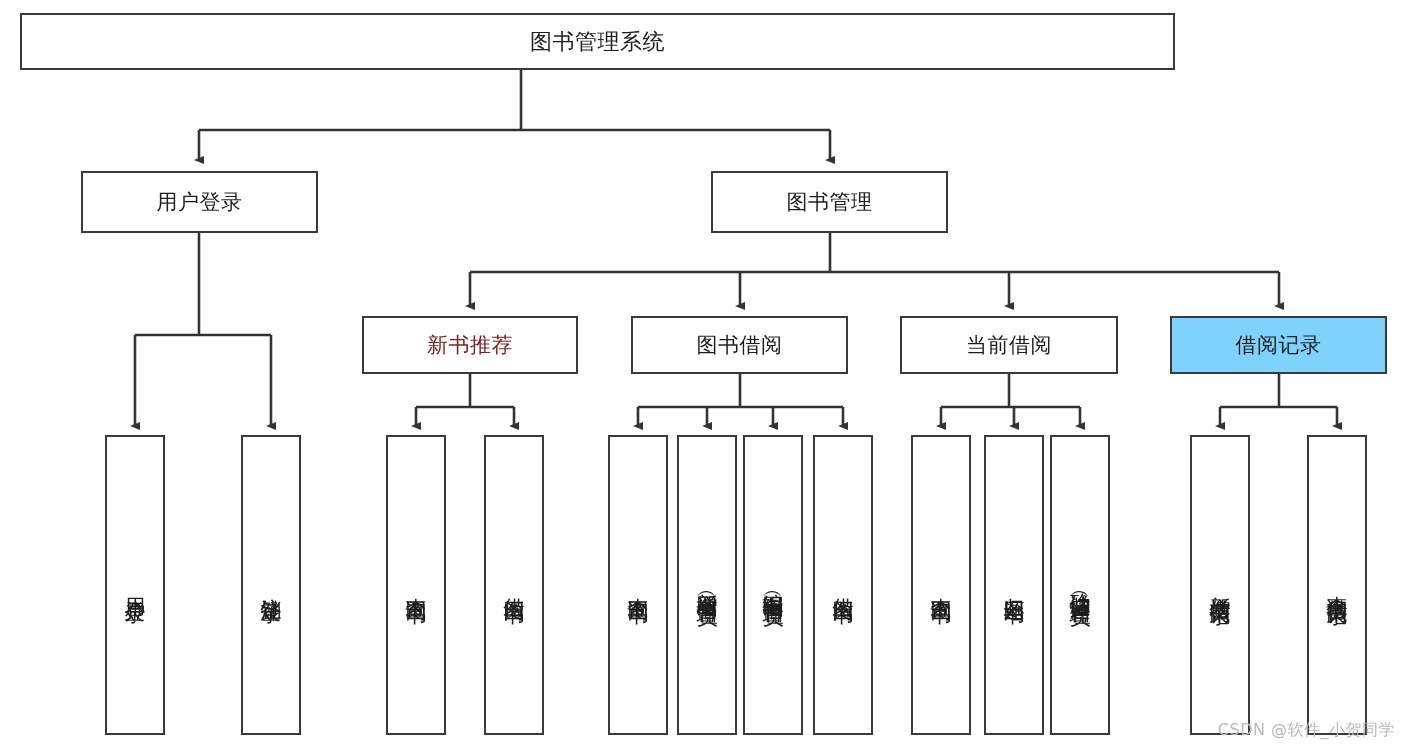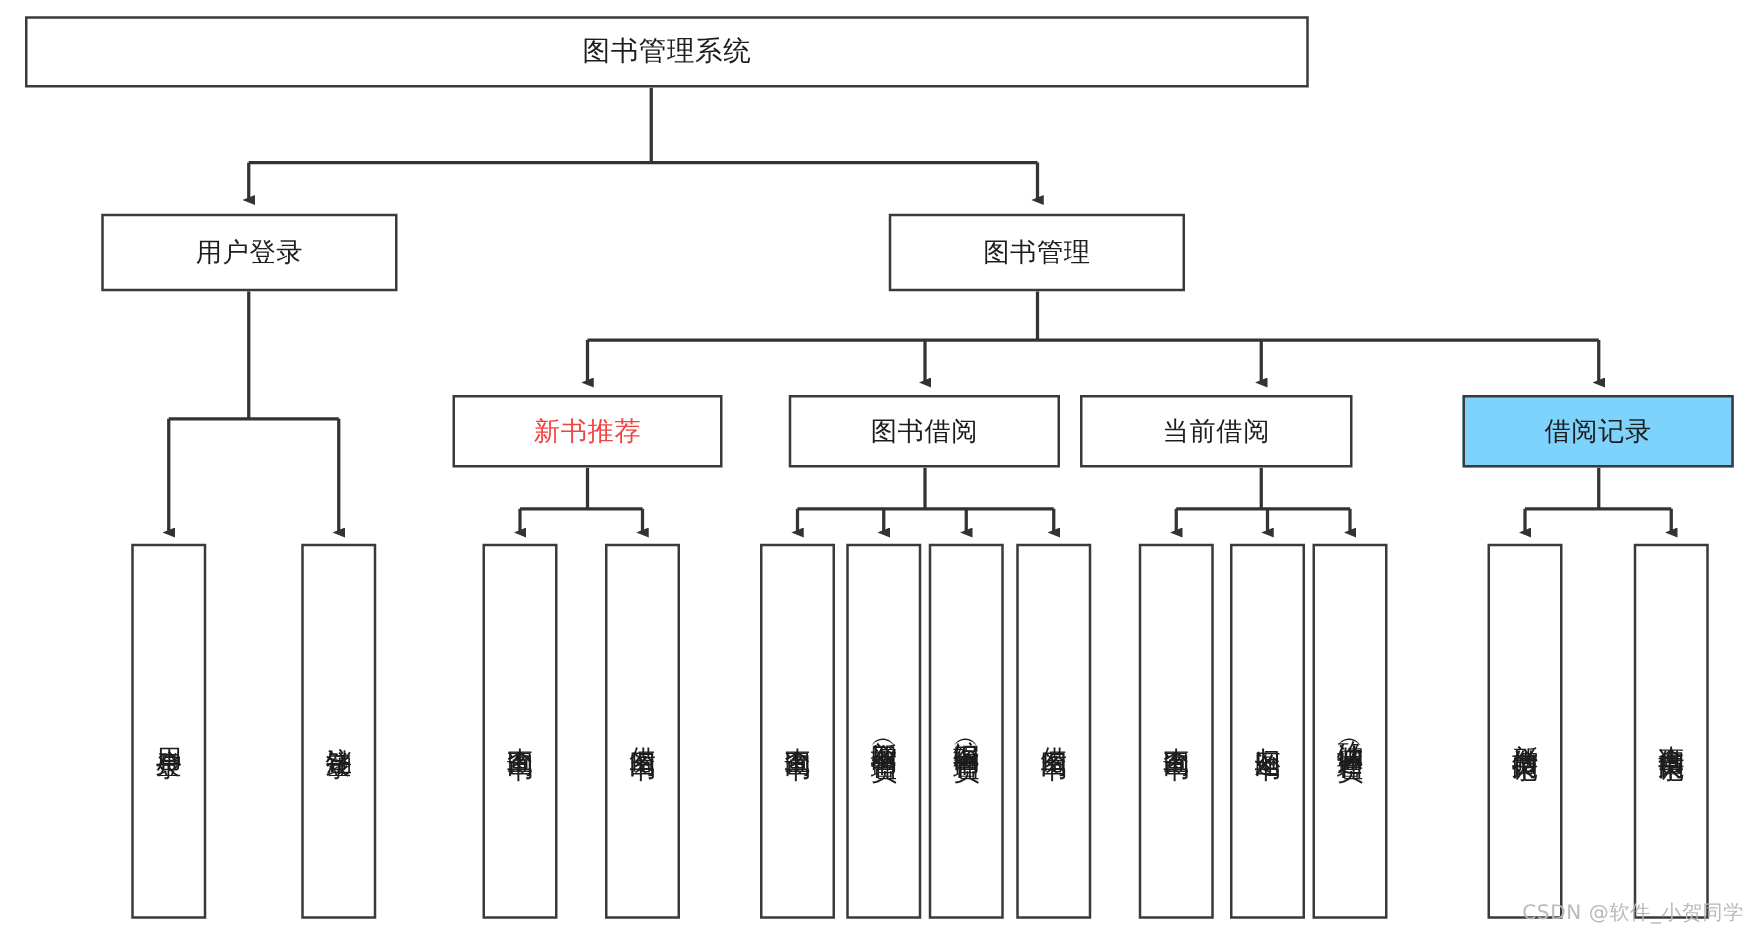--- a/index.html
+++ b/index.html
@@ -130,36 +130,36 @@
 
     <g stroke="#333333" stroke-width="2.6" fill="none">
       <path d="M1279,374 L1279,407"></path>
       <path d="M1220,407 L1337,407"></path>
       <path d="M1220,407 L1220,426" marker-end="url(#arrowhead)"></path>
       <path d="M1337,407 L1337,426" marker-end="url(#arrowhead)"></path>
     </g>
   </svg>
 
   <div id="nodes-layer">
-      <div class="node-box" style="left: 20px; top: 13px; width: 1027px; height: 57px; border-color: rgb(58, 58, 58); background: rgb(255, 255, 255);">
+      <div class="node-box" style="left: 20px; top: 13px; width: 1155px; height: 57px; border-color: rgb(58, 58, 58); background: rgb(255, 255, 255);">
         <span class="node-label-h root-label" style="color: rgb(29, 29, 29);">图书管理系统</span>
       </div>
       <div class="node-box" style="left: 81px; top: 171px; width: 237px; height: 62px; border-color: rgb(58, 58, 58); background: rgb(255, 255, 255);">
         <span class="node-label-h" style="color: rgb(29, 29, 29);">用户登录</span>
       </div>
       <div class="node-box" style="left: 711px; top: 171px; width: 237px; height: 62px; border-color: rgb(58, 58, 58); background: rgb(255, 255, 255);">
         <span class="node-label-h" style="color: rgb(29, 29, 29);">图书管理</span>
       </div>
       <div class="node-box" style="left: 362px; top: 316px; width: 216px; height: 58px; border-color: rgb(58, 58, 58); background: rgb(255, 255, 255);">
-        <span class="node-label-h" style="color: #ef4444;">新书推荐</span>
+        <span class="node-label-h" style="color: #7f1d1d;">新书推荐</span>
       </div>
       <div class="node-box" style="left: 631px; top: 316px; width: 217px; height: 58px; border-color: rgb(58, 58, 58); background: rgb(255, 255, 255); text-align: center;">
         <span class="node-label-h" style="color: rgb(29, 29, 29);">图书借阅</span>
       </div>
-      <div class="node-box" style="left: 864px; top: 316px; width: 218px; height: 58px; border-color: rgb(58, 58, 58); background: rgb(255, 255, 255);">
+      <div class="node-box" style="left: 900px; top: 316px; width: 218px; height: 58px; border-color: rgb(58, 58, 58); background: rgb(255, 255, 255);">
         <span class="node-label-h" style="color: rgb(29, 29, 29);">当前借阅</span>
       </div>
       <div class="node-box" style="left: 1170px; top: 316px; width: 217px; height: 58px; border-color: rgb(58, 58, 58); background: #7dd3fc;">
         <span class="node-label-h" style="color: rgb(29, 29, 29);">借阅记录</span>
       </div>
       <div class="node-box" style="left: 105px; top: 435px; width: 60px; height: 300px; border-color: rgb(58, 58, 58); background: rgb(255, 255, 255);">
         <span class="node-label-v" style="color: rgb(29, 29, 29);">用户登录</span>
       </div>
       <div class="node-box" style="left: 241px; top: 435px; width: 60px; height: 300px; border-color: rgb(58, 58, 58); background: rgb(255, 255, 255);">
         <span class="node-label-v" style="color: rgb(29, 29, 29);">注销登录</span>

